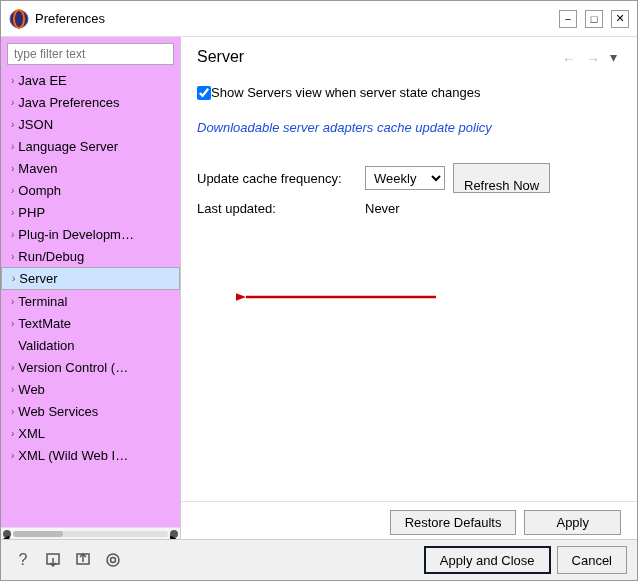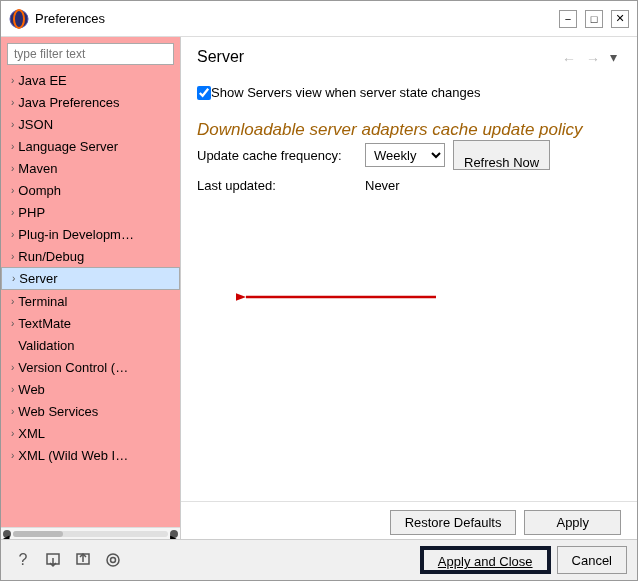--- a/index.html
+++ b/index.html
@@ -55,21 +55,21 @@
       display: flex;
       align-items: center;
       justify-content: center;
       font-size: 11px;
     }
     .sidebar {
       width: 180px;
       border-right: 1px solid #ccc;
       display: flex;
       flex-direction: column;
-      background: #fca5a5;
+      background: #f0abfc;
       overflow: hidden;
     }
     .filter-input {
       margin: 6px 6px 4px 6px;
       padding: 3px 6px;
       border: 1px solid #aaa;
       font-size: 12px;
       color: #999;
       width: calc(100% - 12px);
     }
@@ -142,24 +142,24 @@
     }
     .checkbox-row input[type="checkbox"] {
       width: 14px;
       height: 14px;
       cursor: pointer;
     }
     .checkbox-label {
       font-size: 13px;
     }
     .section-label {
-      font-size: 17px;
+      font-size: 13px;
       font-style: italic;
-      color: #a16207;
-      margin-bottom: 0;
+      color: #1d4ed8;
+      margin-bottom: 28px;
     }
     .form-row {
       display: flex;
       align-items: center;
       gap: 8px;
       margin-bottom: 8px;
     }
     .form-label {
       font-size: 13px;
       min-width: 160px;
@@ -233,23 +233,22 @@
     }
     .bottom-btn {
       border: 1px solid #999;
       background: #f0f0f0;
       padding: 4px 14px;
       font-size: 13px;
       cursor: pointer;
       height: 28px;
     }
     .bottom-btn.primary {
-      border: 4px solid #0f172a;
-      background: #f0f0f0;
-      text-decoration: underline;
+      border: 2px solid #0f172a;
+      background: #f0f0f0;
     }
     .restore-btn-row {
       display: flex;
       justify-content: flex-end;
       gap: 8px;
       padding: 8px 16px 4px 16px;
       border-top: 1px solid #e0e0e0;
     }
     .restore-btn {
       border: 1px solid #999;

